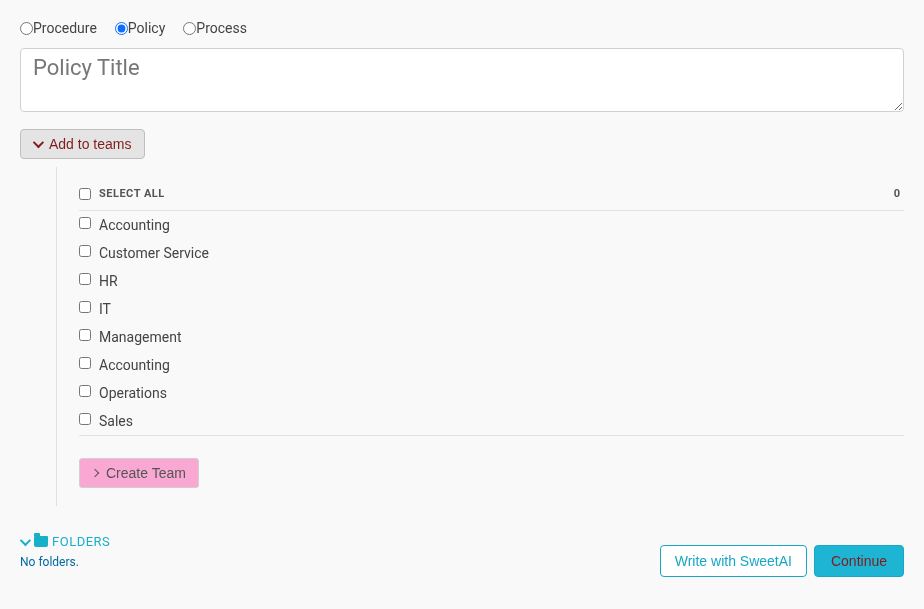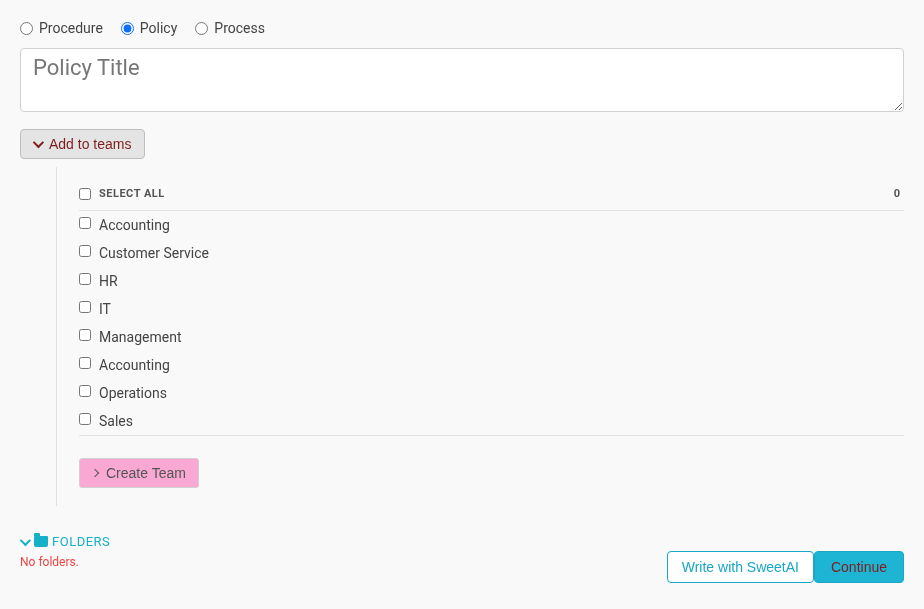--- a/index.html
+++ b/index.html
@@ -19,21 +19,21 @@
     }
     .radio-row {
       display: flex;
       gap: 18px;
       margin-bottom: 12px;
       align-items: center;
     }
     .radio-option {
       display: flex;
       align-items: center;
-      gap: 6px;
+      gap: 0;
       cursor: pointer;
     }
     .radio-option input[type="radio"] {
       width: 13px;
       height: 13px;
       cursor: pointer;
       accent-color: #0d6efd;
     }
     .title-input {
       width: 100%;
@@ -128,29 +128,29 @@
       gap: 2px;
       color: #16b0c8;
       font-size: 13px;
       cursor: pointer;
     }
     .folders-label {
       letter-spacing: 0.5px;
     }
     .no-folders {
       font-size: 12px;
-      color: #ef4444;
+      color: #0369a1;
       margin-top: 6px;
     }
     .footer-buttons {
       position: absolute;
-      bottom: 26px;
+      bottom: 32px;
       right: 20px;
       display: flex;
-      gap: 0;
+      gap: 7px;
     }
     .btn-outline {
       border: 1px solid #18a7c5;
       background: #fff;
       color: #18a7c5;
       padding: 7px 14px;
       border-radius: 4px;
       font-size: 14px;
       cursor: pointer;
     }

